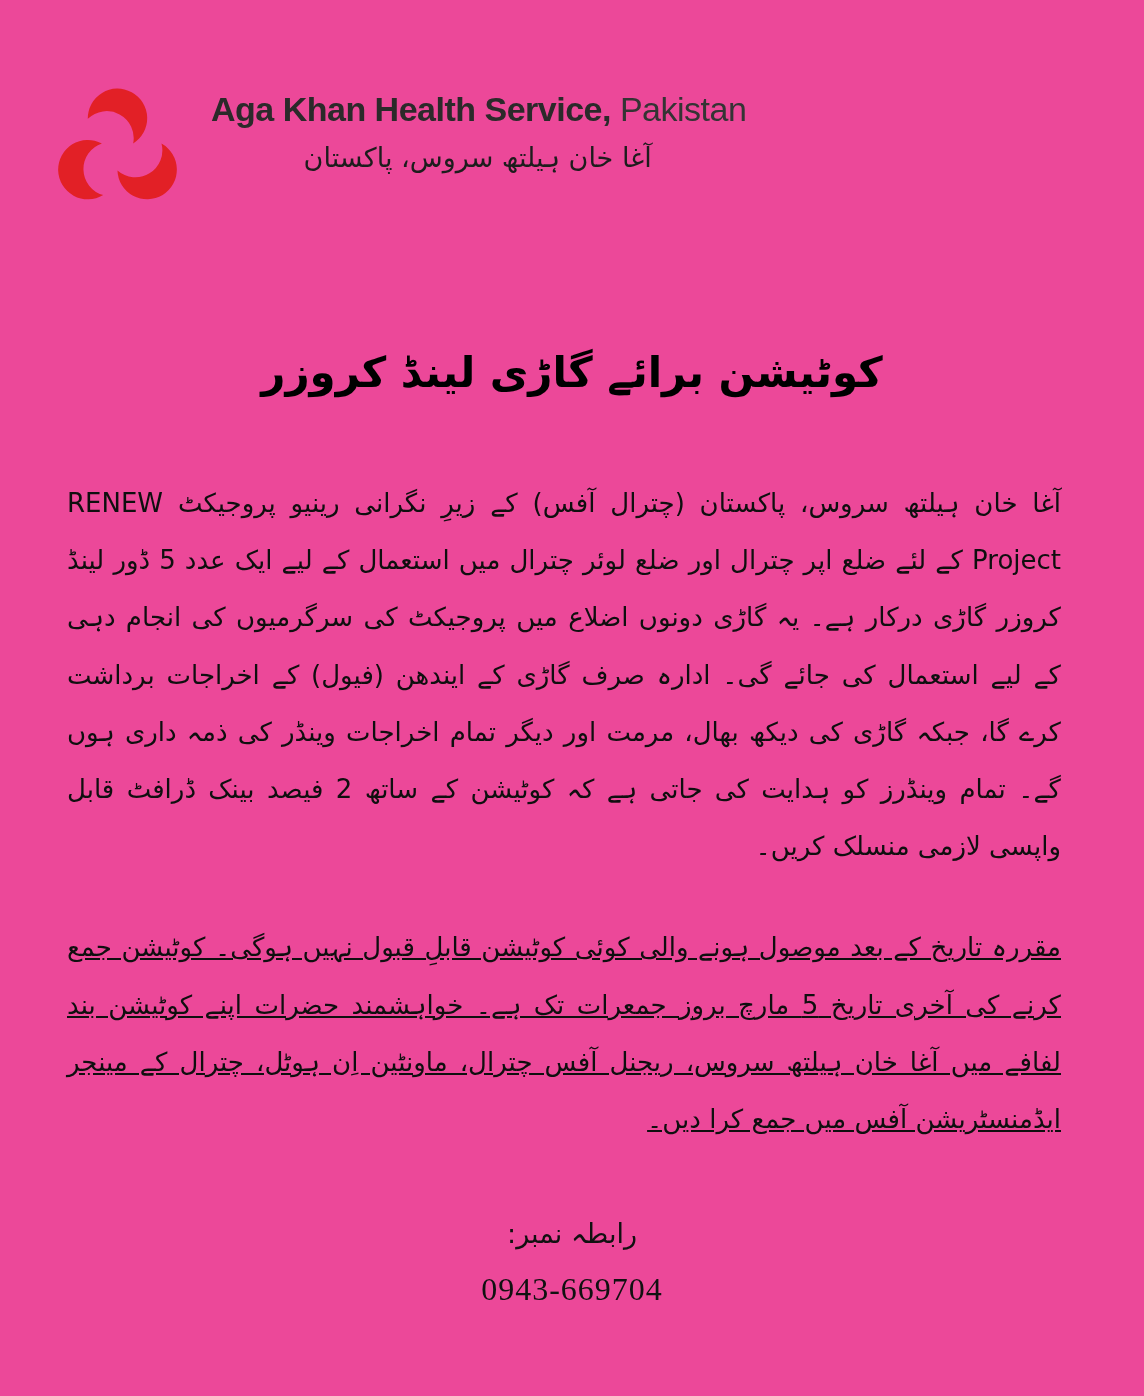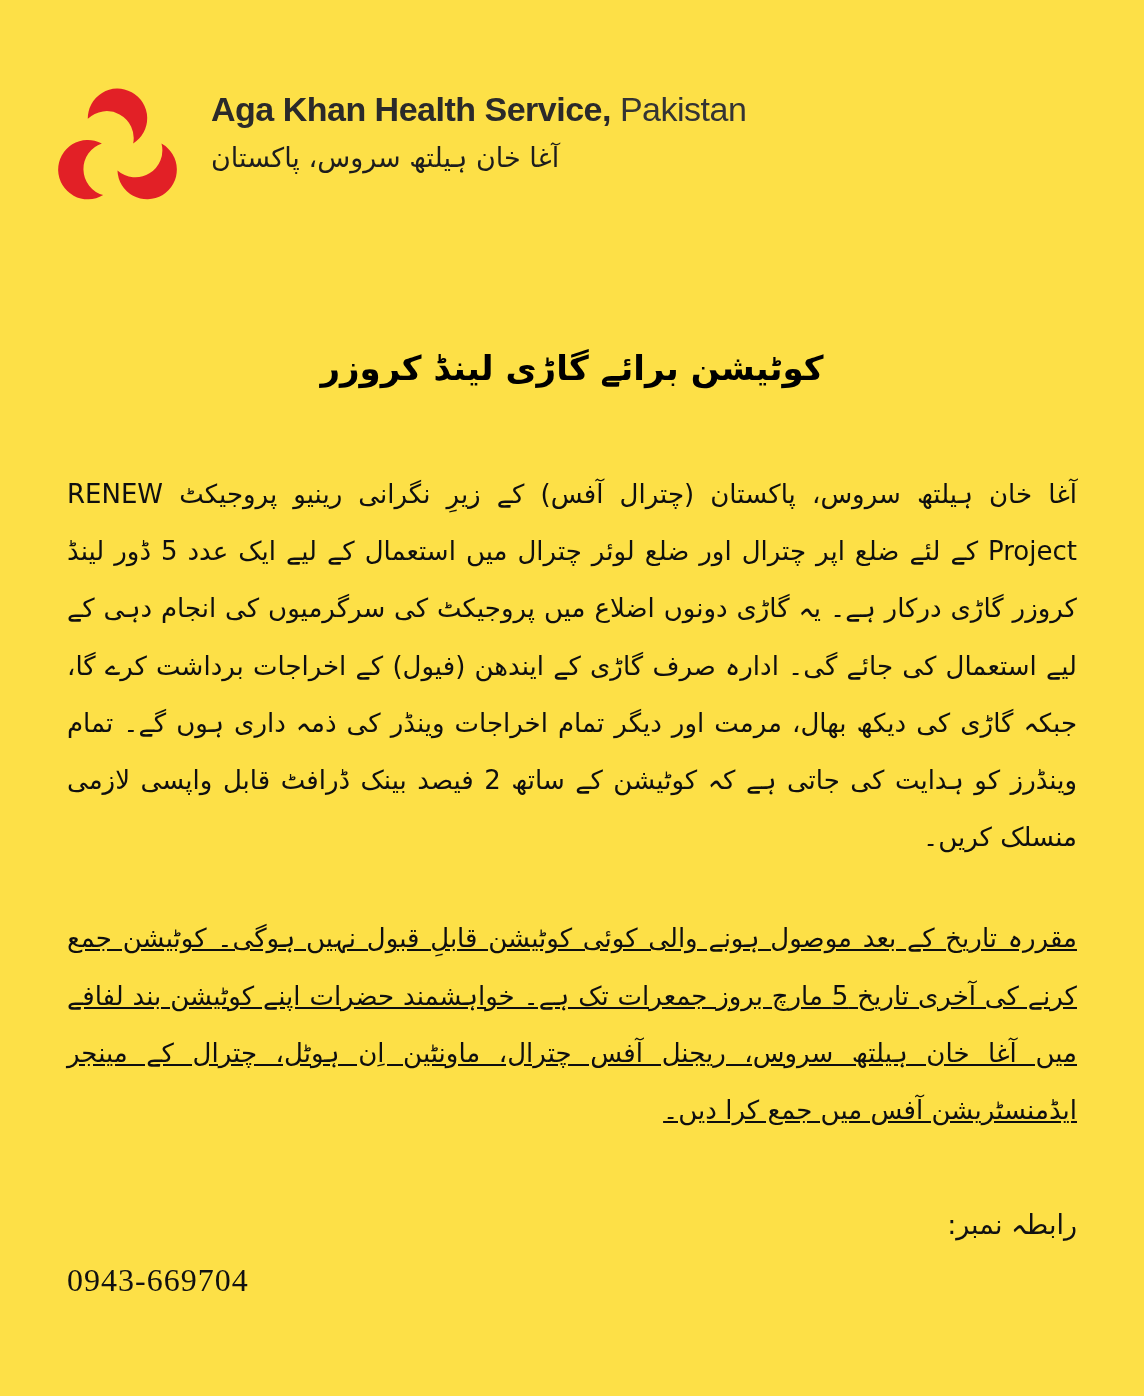--- a/index.html
+++ b/index.html
@@ -5,21 +5,21 @@
   html, body {
     margin: 0;
     padding: 0;
     background: #ffffff;
     font-family: "Liberation Sans", sans-serif;
   }
   .page {
     position: relative;
     width: 1144px;
     height: 1396px;
-    background: #fde047;
+    background: #ec4899;
     overflow: hidden;
   }
 
   
   .letterhead {
     position: absolute;
     top: 85px;
     left: 50px;
     display: flex;
     align-items: flex-start;
@@ -38,57 +38,58 @@
     font-size: 34px;
     line-height: 1.1;
     color: #2b2a2a;
     letter-spacing: -0.5px;
     white-space: nowrap;
   }
   .org-en .bold { font-weight: 700; }
   .org-en .reg { font-weight: 400; margin-left: 9px; color: #343434; }
   .org-ur {
     direction: rtl;
-    text-align: left;
+    text-align: center;
     font-family: "DejaVu Sans", sans-serif;
     font-size: 27px;
     color: #1d1d1d;
     margin-top: 14px;
     padding-right: 2px;
   }
 
   
   .doc-main {
     position: absolute;
     top: 348px;
     left: 67px;
     width: 1010px;
   }
   .doc-title {
     direction: rtl;
     text-align: center;
     font-family: "DejaVu Sans", sans-serif;
     font-weight: 700;
-    font-size: 34px;
+    font-size: 42px;
     color: #000000;
     margin: 0 0 78px 0;
   }
   .para {
     direction: rtl;
     text-align: justify;
     font-family: "DejaVu Sans", sans-serif;
     font-size: 26px;
     line-height: 2.2;
     color: #0f0f0f;
-    margin: 0 0 44px 0;
+    margin: 0 16px 44px 0;
   }
   .para.second { margin-bottom: 70px; text-decoration: underline; }
 
   
   .contact {
+    text-align: center;
     margin-top: 40px;
   }
   .contact-label {
     direction: rtl;
     font-family: "DejaVu Sans", sans-serif;
     font-size: 27px;
     color: #111111;
   }
   .contact-number {
     font-family: "Liberation Serif", serif;

